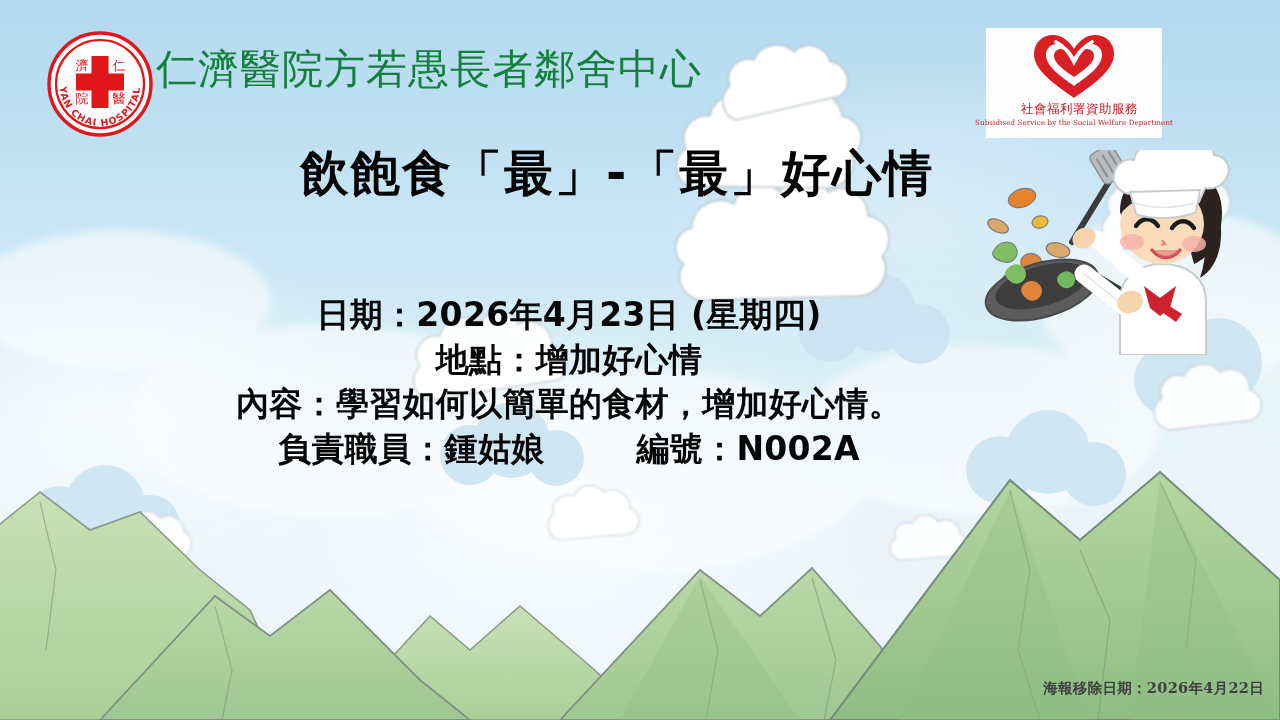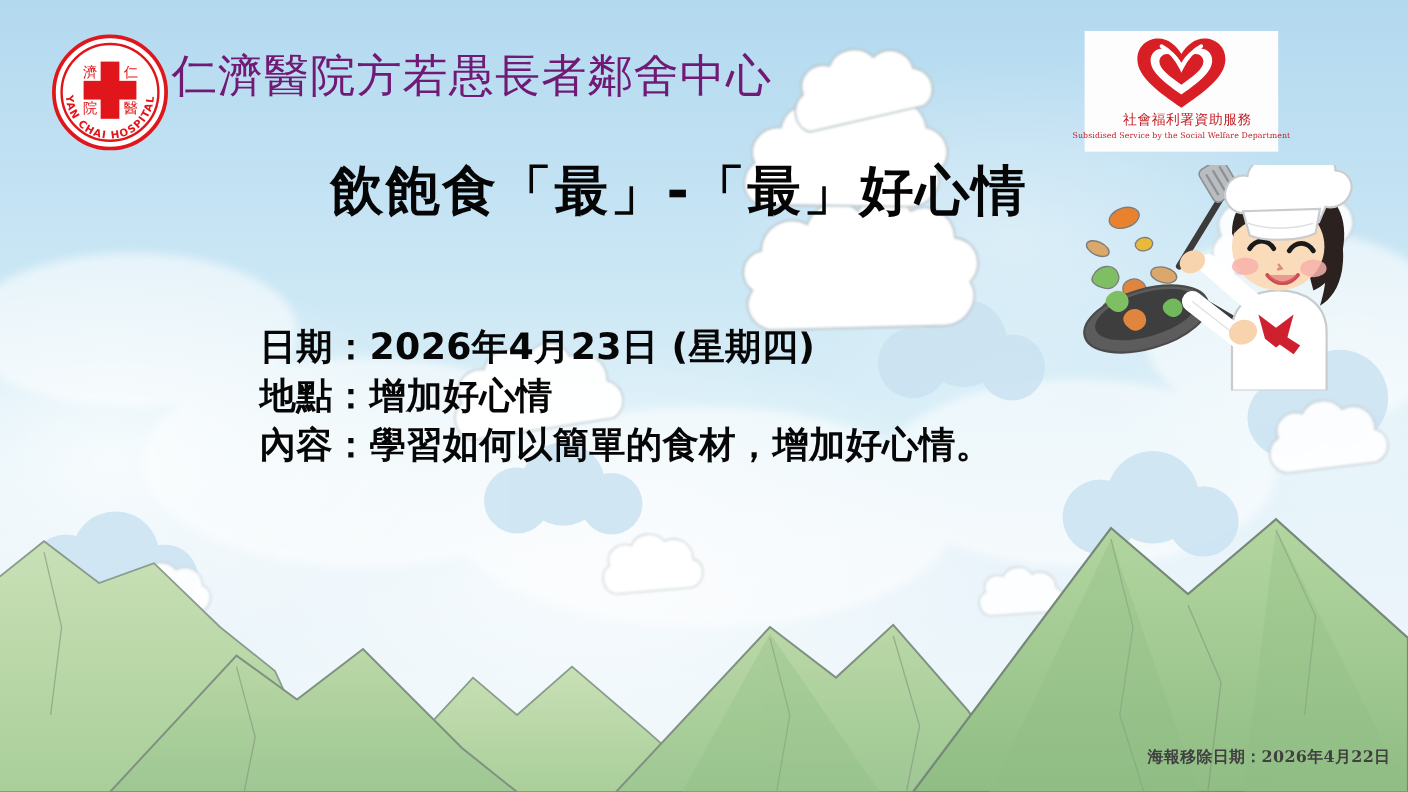--- a/index.html
+++ b/index.html
@@ -33,21 +33,21 @@
   
   .mountains { position:absolute; left:0; bottom:0; width:1280px; height:300px; }
 
   
   .yc-logo { position:absolute; left:46px; top:30px; width:108px; height:108px; }
 
   
   .org-name {
     position:absolute; left:156px; top:48px;
     font-family:"DejaVu Serif","Liberation Serif",serif;
-    font-size:41px; line-height:1.05; color:#701a75;
+    font-size:41px; line-height:1.05; color:#15803d;
     letter-spacing:1px; white-space:nowrap;
   }
 
   
   .swd-logo {
     position:absolute; left:986px; top:28px;
     width:176px; height:110px;
     background:#fdfdfd;
     display:flex; flex-direction:column;
     align-items:center; justify-content:flex-start;
@@ -73,21 +73,21 @@
     color:#050505; letter-spacing:2px; white-space:nowrap;margin-left:28px;
   }
 
   
   .details {
     position:absolute; left:236px; top:293px;
     font-family:"DejaVu Sans","Liberation Sans",sans-serif;
     font-weight:bold; font-size:33px; line-height:44.5px;
     color:#060606; letter-spacing:.3px; white-space:nowrap;
   }
-  .details .row { display:block; }
+  .details .row { display:block;text-align:center; }
   .details .gap { display:inline-block; width:92px; }
 
   
   .chef { position:absolute; left:980px; top:150px; width:300px; height:205px; }
 
   
   .footer-note {
     position:absolute; right:16px; bottom:22px;
     font-family:"DejaVu Serif","Liberation Serif",serif;
     font-weight:bold; font-size:14.5px; color:#404040;
@@ -282,20 +282,23 @@
   <div class="details">
     <span class="row">
       <span>日期：</span><span>2026年4月23日 (星期四)</span>
     </span>
     <span class="row">
       <span>地點：</span><span>增加好心情</span>
     </span>
     <span class="row">
       <span>內容：</span><span>學習如何以簡單的食材，增加好心情。</span>
     </span>
+    <span class="row">
+      <span>負責職員：</span><span>鍾姑娘</span><span class="gap"></span><span>編號：</span><span>N002A</span>
+    </span>
   </div>
 
   <svg class="chef" viewBox="0 0 300 205">
 
     <g stroke="#7c7c7c" stroke-width="1.2">
       <ellipse cx="42" cy="48" rx="14" ry="9" fill="#e8822e" transform="rotate(-18 42 48)"></ellipse>
       <ellipse cx="18" cy="76" rx="11" ry="6" fill="#d9a86a" transform="rotate(25 18 76)"></ellipse>
       <ellipse cx="60" cy="72" rx="8" ry="6" fill="#e9b93c" transform="rotate(-10 60 72)"></ellipse>
       <path d="M14 100 c6 -10 18 -10 22 -2 c4 8 -4 16 -12 14 c-8 -2 -14 -6 -10 -12 Z" fill="#7fbf63"></path>
       <path d="M44 106 c8 -6 18 0 18 8 c0 8 -10 12 -16 7 c-6 -4 -7 -11 -2 -15 Z" fill="#e0853e"></path>

